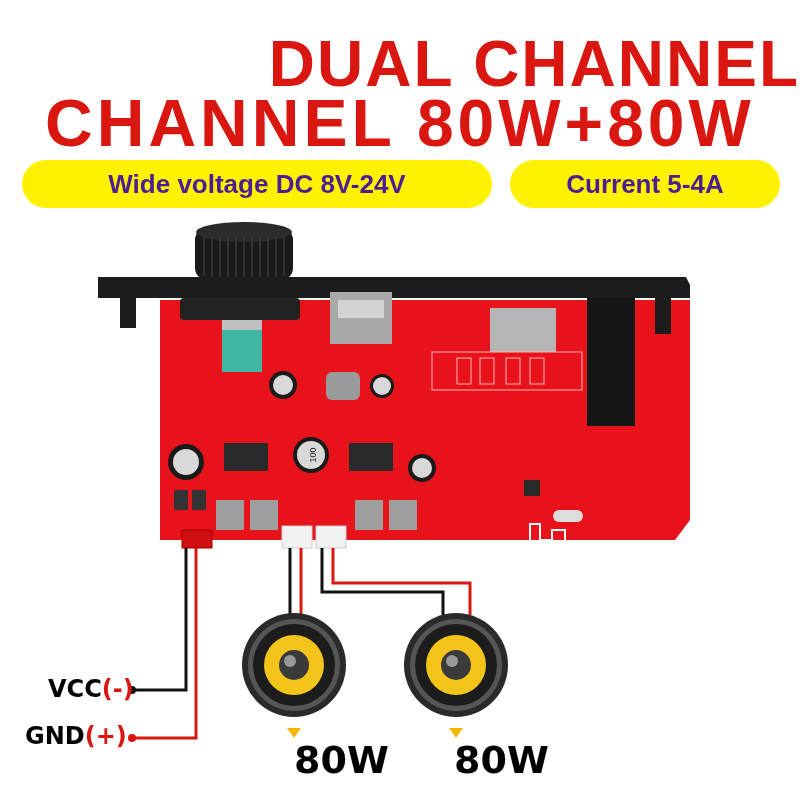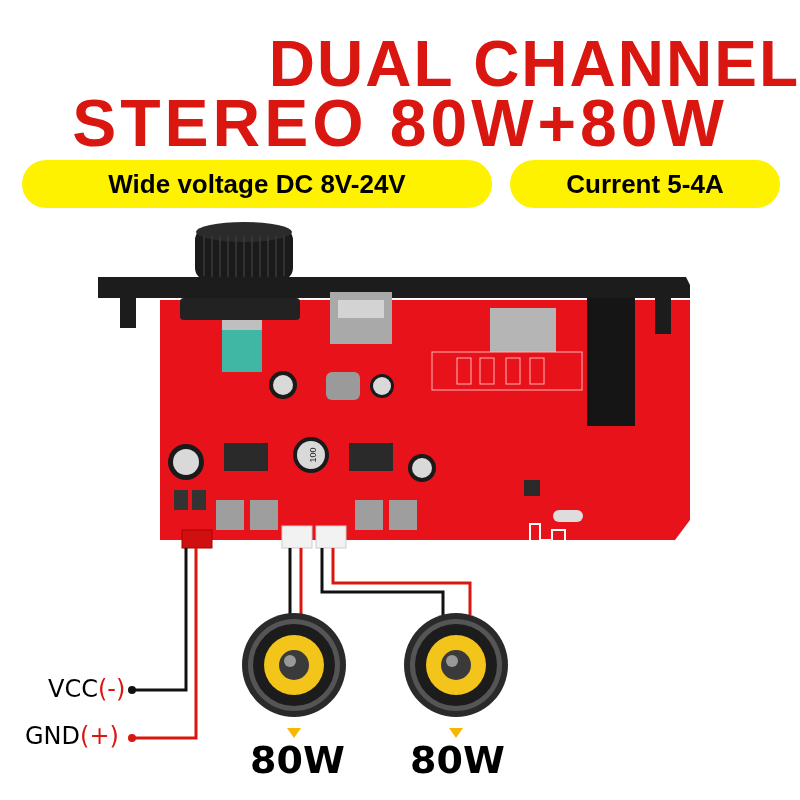--- a/index.html
+++ b/index.html
@@ -9,43 +9,44 @@
     }
     .title-line {
       position: absolute; left: 0; width: 800px; text-align: center;
       color: #d9160f; font-weight: 900; letter-spacing: 2px;
       font-family: "Liberation Sans", sans-serif; line-height: 1;
     }
     #title1 { top: 32px; font-size: 64px; text-align: right; }
     #title2 { top: 90px; font-size: 66px; letter-spacing: 4px; }
     .pill {
       position: absolute; top: 160px; height: 48px; border-radius: 24px;
-      background: #fff200; color: #000000; font-weight: 700; font-size: 26px;
+      background: #fff200; color: #4c1d95; font-weight: 700; font-size: 26px;
       display: flex; align-items: center; justify-content: center;
       font-family: "Liberation Sans", sans-serif;
     }
     #pill1 { left: 22px; width: 470px; }
     #pill2 { left: 510px; width: 270px; }
     .abs { position: absolute; }
     .label-txt {
-      position: absolute; font-weight: 400; font-size: 24px; color: #000;
+      position: absolute; font-weight: 700; font-size: 24px; color: #000;
       font-family: "DejaVu Sans", sans-serif;
     }
     .label-txt .pol { color: #d9160f; }
     .watt {
       position: absolute; font-weight: 700; font-size: 38px; color: #000;
       font-family: "DejaVu Sans", sans-serif;
+      margin-left: 44px;
     }
   </style>
 </head>
 <body>
 
 <div>
   <div id="title1" class="title-line">DUAL CHANNEL</div>
-  <div id="title2" class="title-line">STEREO 80W+80W</div>
+  <div id="title2" class="title-line">CHANNEL 80W+80W</div>
 </div>
 
 <div id="pill1" class="pill">Wide voltage DC 8V-24V</div>
 <div id="pill2" class="pill">Current 5-4A</div>
 
 <svg class="abs" style="left:0;top:0" width="800" height="800">
 
   <g>
     <rect x="195" y="228" width="98" height="52" rx="12" fill="#1a1a1a"></rect>
     <ellipse cx="244" cy="232" rx="48" ry="10" fill="#2b2b2b"></ellipse>

